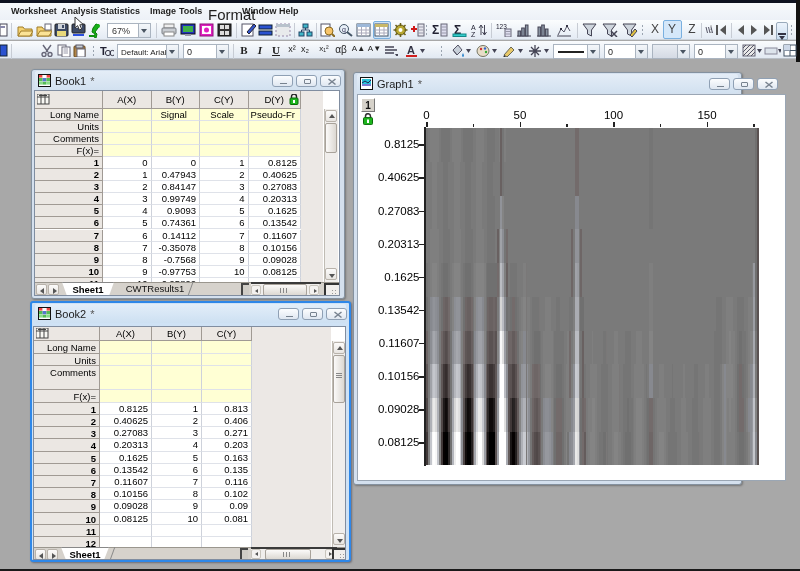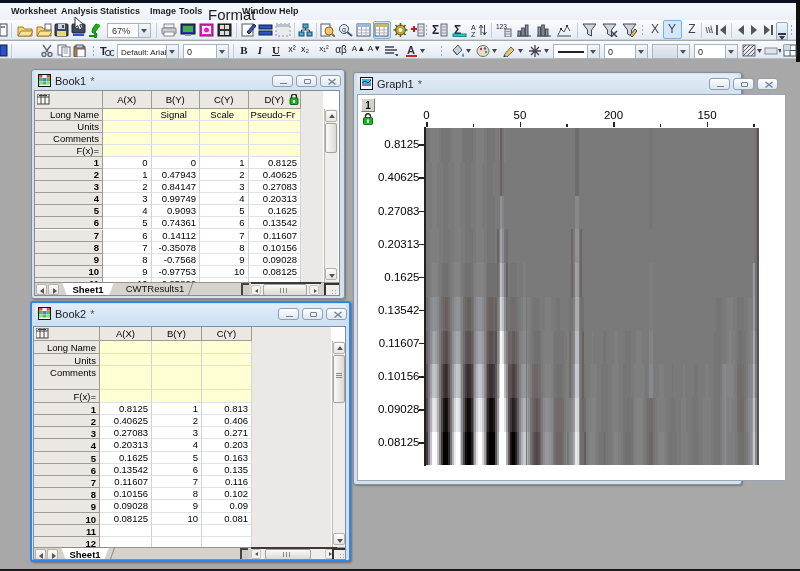--- a/index.html
+++ b/index.html
@@ -1389,21 +1389,21 @@
       <div class="abs" style="left:11.5px;top:275.0px;width:50px;text-align:right;font-size:11.5px;color:#000">0.10156</div>
       <div class="abs" style="left:61.0px;top:314.1px;width:5px;height:1.5px;background:#222"></div>
       <div class="abs" style="left:11.5px;top:308.1px;width:50px;text-align:right;font-size:11.5px;color:#000">0.09028</div>
       <div class="abs" style="left:61.0px;top:347.20000000000005px;width:5px;height:1.5px;background:#222"></div>
       <div class="abs" style="left:11.5px;top:341.20000000000005px;width:50px;text-align:right;font-size:11.5px;color:#000">0.08125</div>
       <div class="abs" style="left:68.0px;top:27.0px;width:1.5px;height:5px;background:#222"></div>
       <div class="abs" style="left:43.5px;top:13.5px;width:50px;text-align:center;font-size:11.5px;color:#000">0</div>
       <div class="abs" style="left:161.5px;top:27.0px;width:1.5px;height:5px;background:#222"></div>
       <div class="abs" style="left:137.0px;top:13.5px;width:50px;text-align:center;font-size:11.5px;color:#000">50</div>
       <div class="abs" style="left:255.0px;top:27.0px;width:1.5px;height:5px;background:#222"></div>
-      <div class="abs" style="left:230.5px;top:13.5px;width:50px;text-align:center;font-size:11.5px;color:#000">200</div>
+      <div class="abs" style="left:230.5px;top:13.5px;width:50px;text-align:center;font-size:11.5px;color:#000">100</div>
       <div class="abs" style="left:348.5px;top:27.0px;width:1.5px;height:5px;background:#222"></div>
       <div class="abs" style="left:324.0px;top:13.5px;width:50px;text-align:center;font-size:11.5px;color:#000">150</div>
       <div class="abs" style="left:114.75px;top:29.0px;width:1.5px;height:3px;background:#222"></div>
       <div class="abs" style="left:208.25px;top:29.0px;width:1.5px;height:3px;background:#222"></div>
       <div class="abs" style="left:301.75px;top:29.0px;width:1.5px;height:3px;background:#222"></div>
       <div class="abs" style="left:395.25px;top:29.0px;width:1.5px;height:3px;background:#222"></div>
     </div>
   </div>
 <div class="abs" style="left:0;top:569px;width:800px;height:2px;background:#1a1a1a"></div>
 </body></html>

